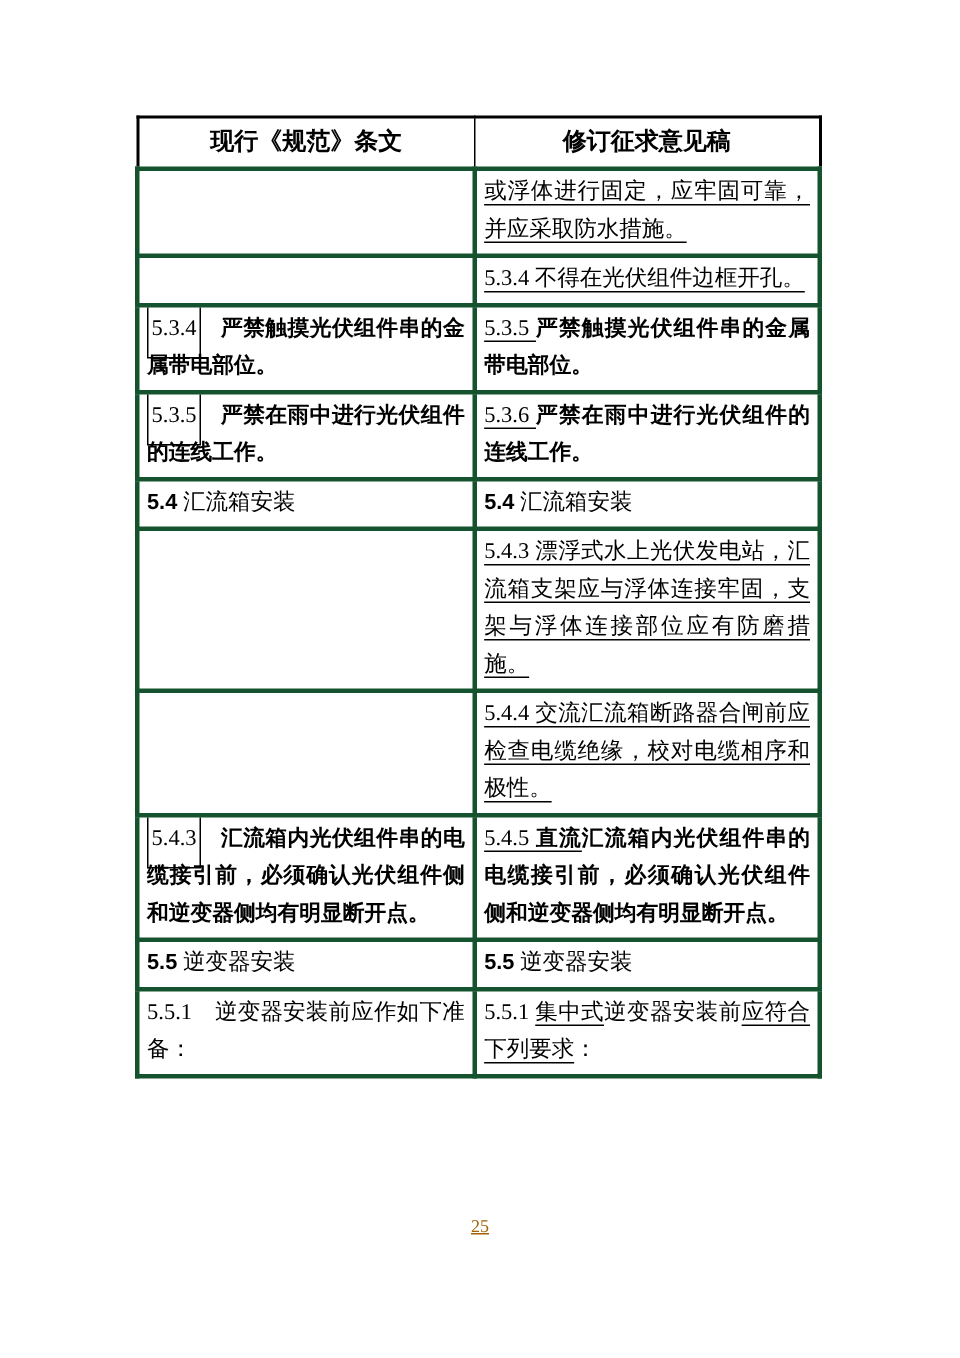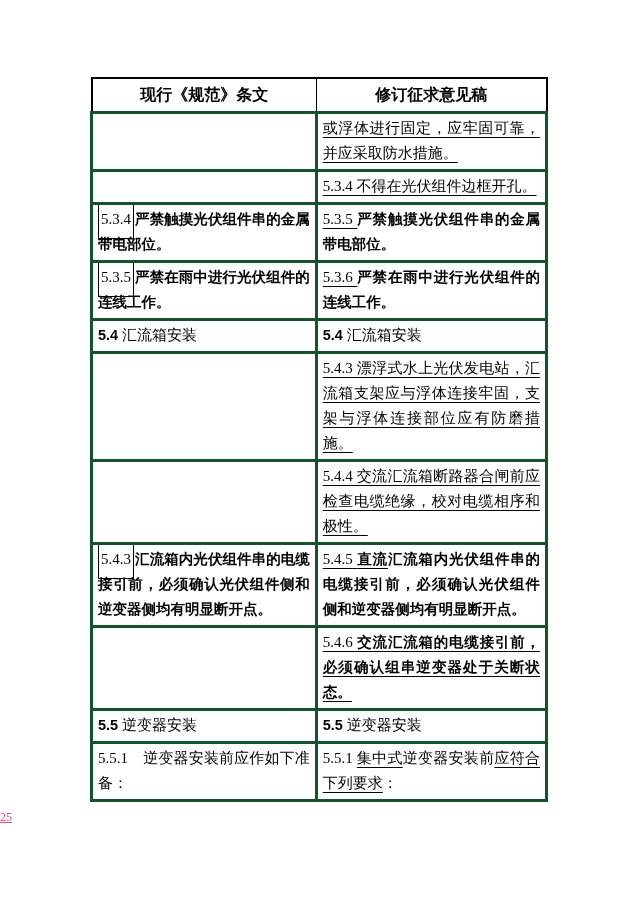--- a/index.html
+++ b/index.html
@@ -34,26 +34,26 @@
     font-size:14.5px;
   }
   span.u{
     text-decoration:underline;
     text-underline-offset:4px;
     text-decoration-thickness:1px;
   }
   span.box{
     border:1px solid #000;
     padding:11px 2px;
-    margin-right:1px;
+    margin-right:13px;
     font-family:Liberation Serif, serif;
   }
   .page-number{
     position:absolute;left:0;right:0;top:810px;
-    font-size:12px;color:#ec4899;
+    text-align:center;font-size:12px;color:#a16207;
     font-family:"Liberation Serif","DejaVu Serif",serif;
     text-decoration:underline;
   }
 </style>
 </head>
 <body>
 
 <div class="page">
   <table class="cmp">
     <colgroup>
@@ -117,26 +117,20 @@
         </tr>
         <tr>
           <td>
             <div class="para"><span class="box">5.4.3</span><span class="b">汇流箱内光伏组件串的电缆接引前，必须确认光伏组件侧和逆变器侧均有明显断开点。</span></div>
           </td>
           <td>
             <div class="para"><span class="u">5.4.5 </span><span class="b u">直流</span><span class="b">汇流箱内光伏组件串的电缆接引前，必须确认光伏组件侧和逆变器侧均有明显断开点。</span></div>
           </td>
         </tr>
         <tr>
-          <td></td>
-          <td>
-            <div class="para"><span class="u">5.4.6 </span><span class="b u">交流汇流箱的电缆接引前，必须确认组串逆变器处于关断状态。</span></div>
-          </td>
-        </tr>
-        <tr>
           <td>
             <div class="para"><span class="b">5.5</span><span> 逆变器安装</span></div>
           </td>
           <td>
             <div class="para"><span class="b">5.5</span><span> 逆变器安装</span></div>
           </td>
         </tr>
         <tr>
           <td>
             <div class="para"><span>5.5.1　逆变器安装前应作如下准备：</span></div>

